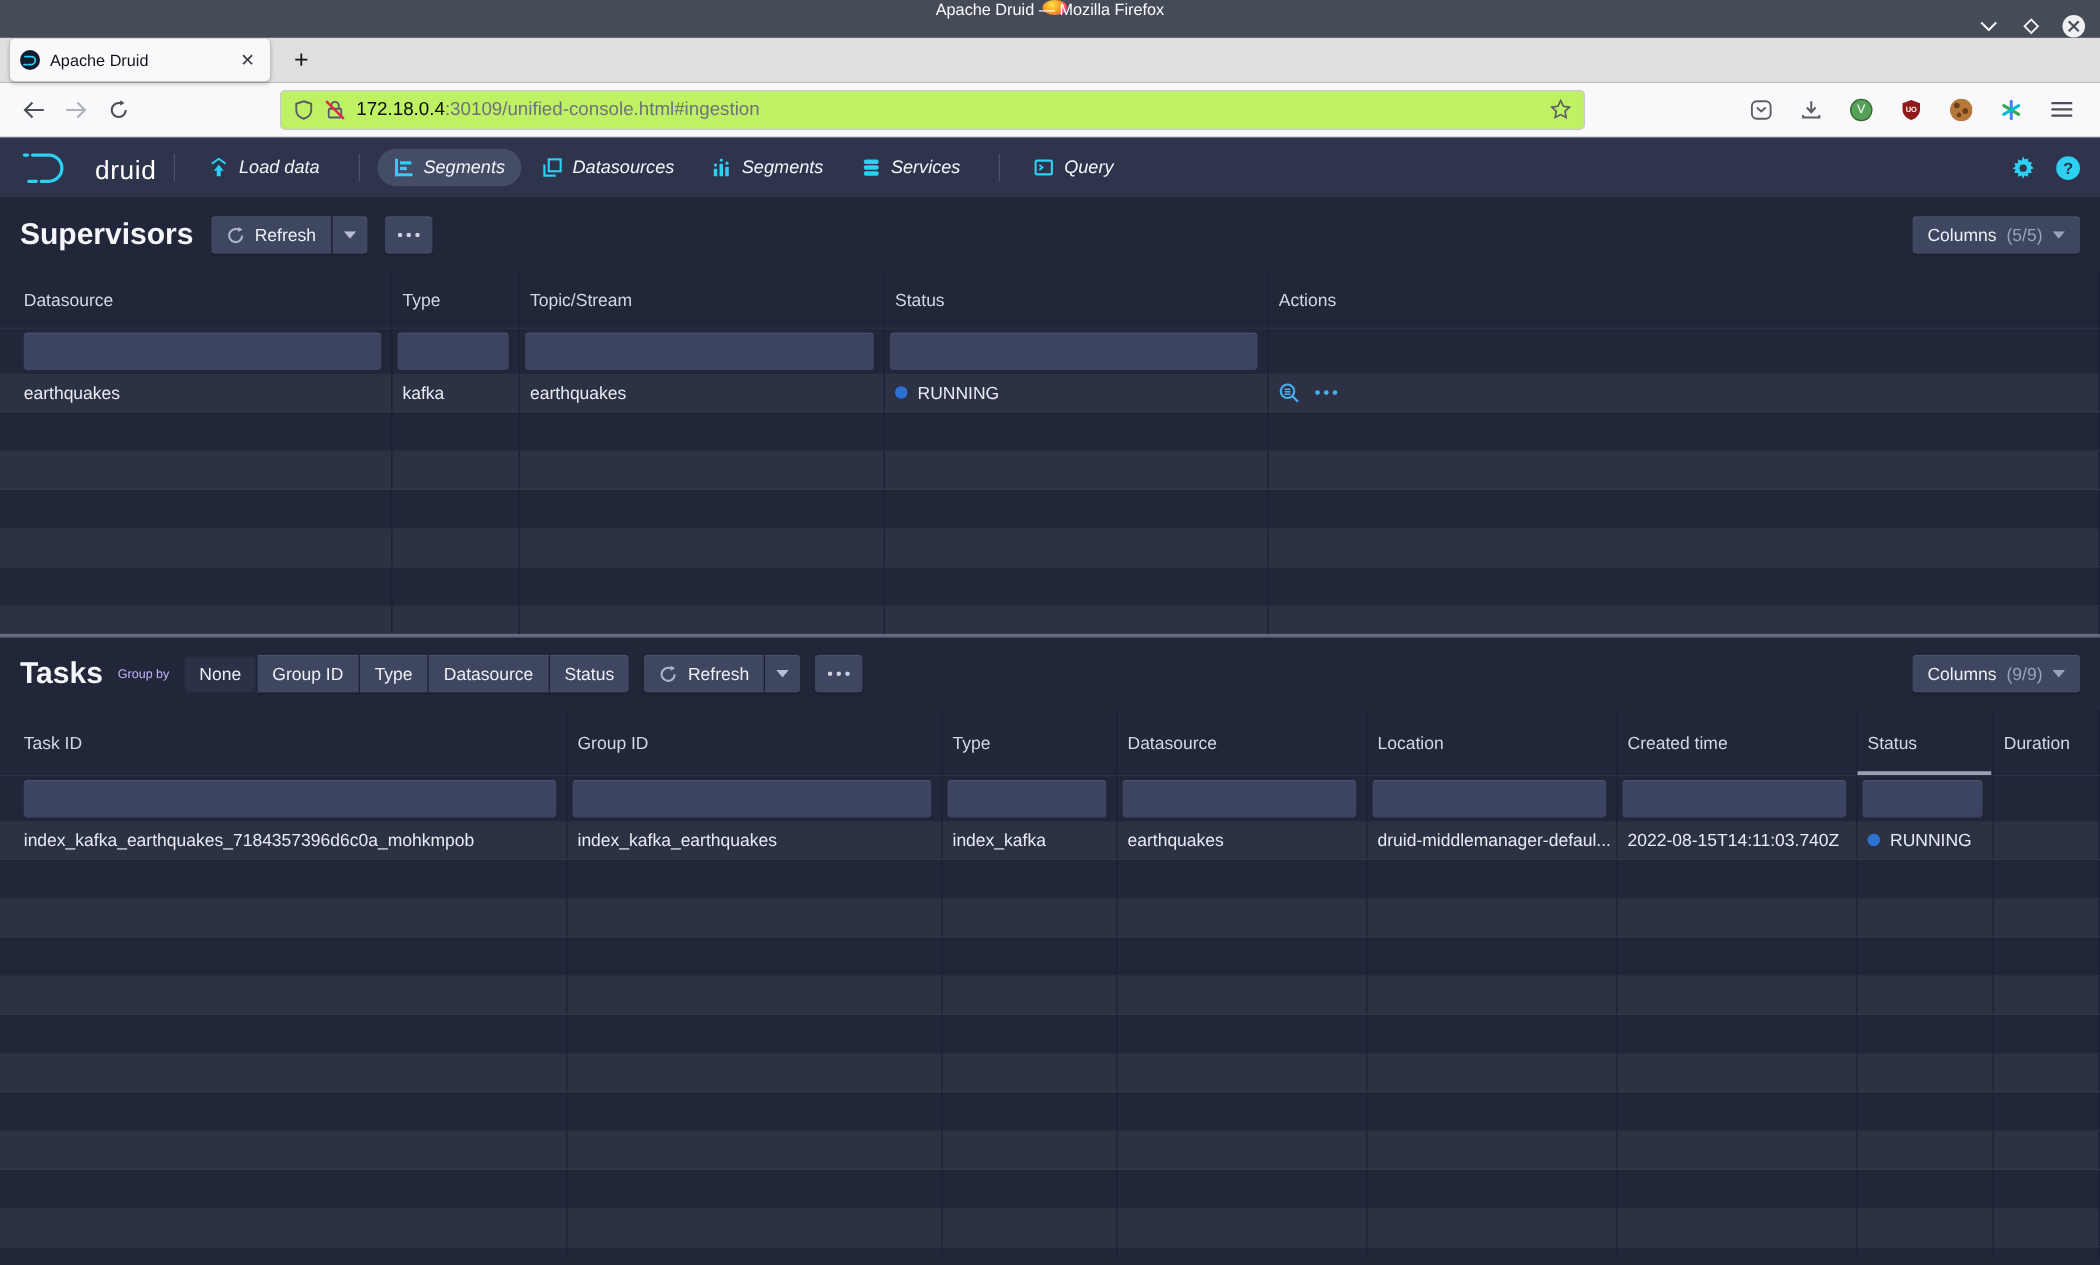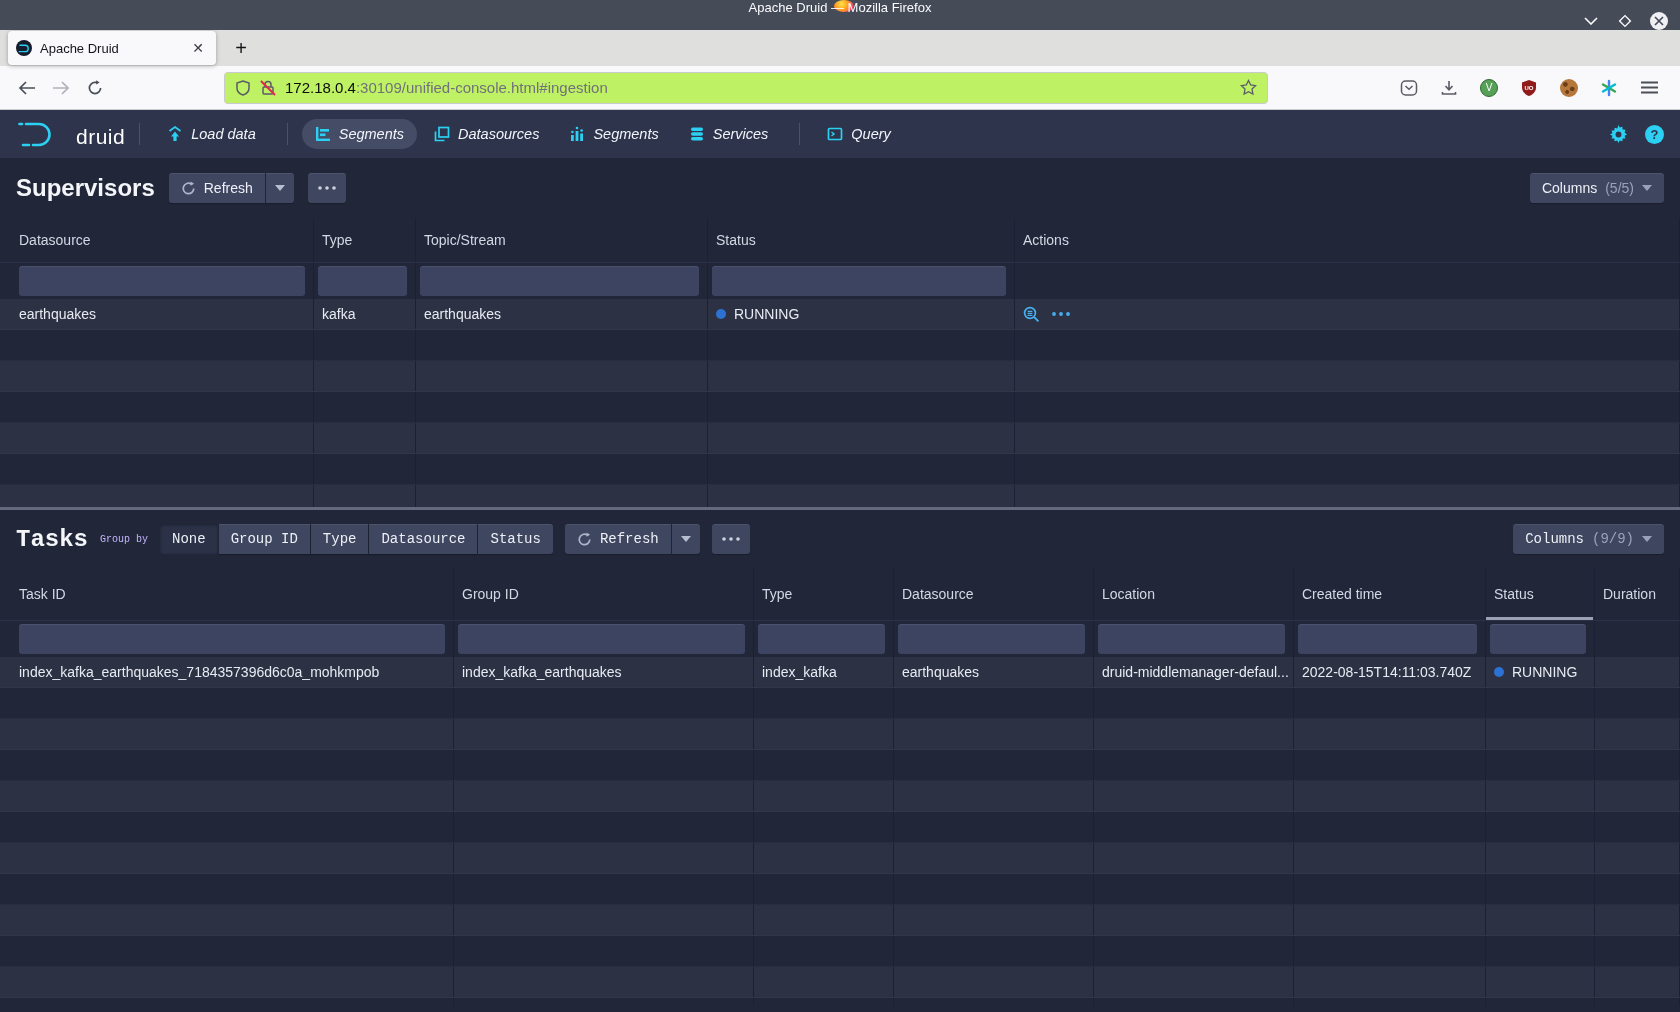--- a/index.html
+++ b/index.html
@@ -43,21 +43,21 @@
   .nav-sep { width:1px; height:22px; background:#4a5168; margin:0 14px; }
   .nav-item { display:flex; align-items:center; gap:8px; padding:7px 13px; border-radius:17px; color:#f2f5fa; font-size:14.5px; margin-right:4px;font-style:italic; }
   .nav-item.active { background:#454c66; }
   .nav-right { margin-left:auto; display:flex; align-items:center; gap:17px; }
   .help-circle { width:19px; height:19px; border-radius:50%; background:#2bd0f2; color:#2e344b; font-weight:bold; font-size:13px; display:flex; align-items:center; justify-content:center; }
 
   
   .content { height:848px; background:#212639; overflow:hidden; color:#e8ebf3; }
   .sec-head { display:flex; align-items:center; padding:0 16px; gap:14px; }
   .sec-head.sup { height:60px; }
-  .sec-head.task { height:58px; gap:12px;font-family:Liberation Mono, monospace; }
+  .sec-head.task { height:58px; gap:12px; }
   .sec-title { font-size:24px; font-weight:600; color:#f4f6fa; }
   .groupby-label { font-size:10px; color:#c4b5fd; }
 
   .bp-btn { background:#3f4660; border:none; border-radius:3px; height:30px; padding:0 12px; color:#edf0f6; font-size:14px;
     display:inline-flex; align-items:center; gap:8px; box-shadow:inset 0 1px 0 rgba(255,255,255,.07), 0 1px 1px rgba(0,0,0,.25); cursor:pointer; font-family:inherit; }
   .bp-btn.active { background:#2b3147; box-shadow:inset 0 1px 3px rgba(0,0,0,.35); }
   .btn-group { display:flex; }
   .btn-group .bp-btn { border-radius:0; margin-right:1px; }
   .btn-group .bp-btn:first-child { border-radius:3px 0 0 3px; }
   .btn-group .bp-btn:last-child { border-radius:0 3px 3px 0; margin-right:0; }

